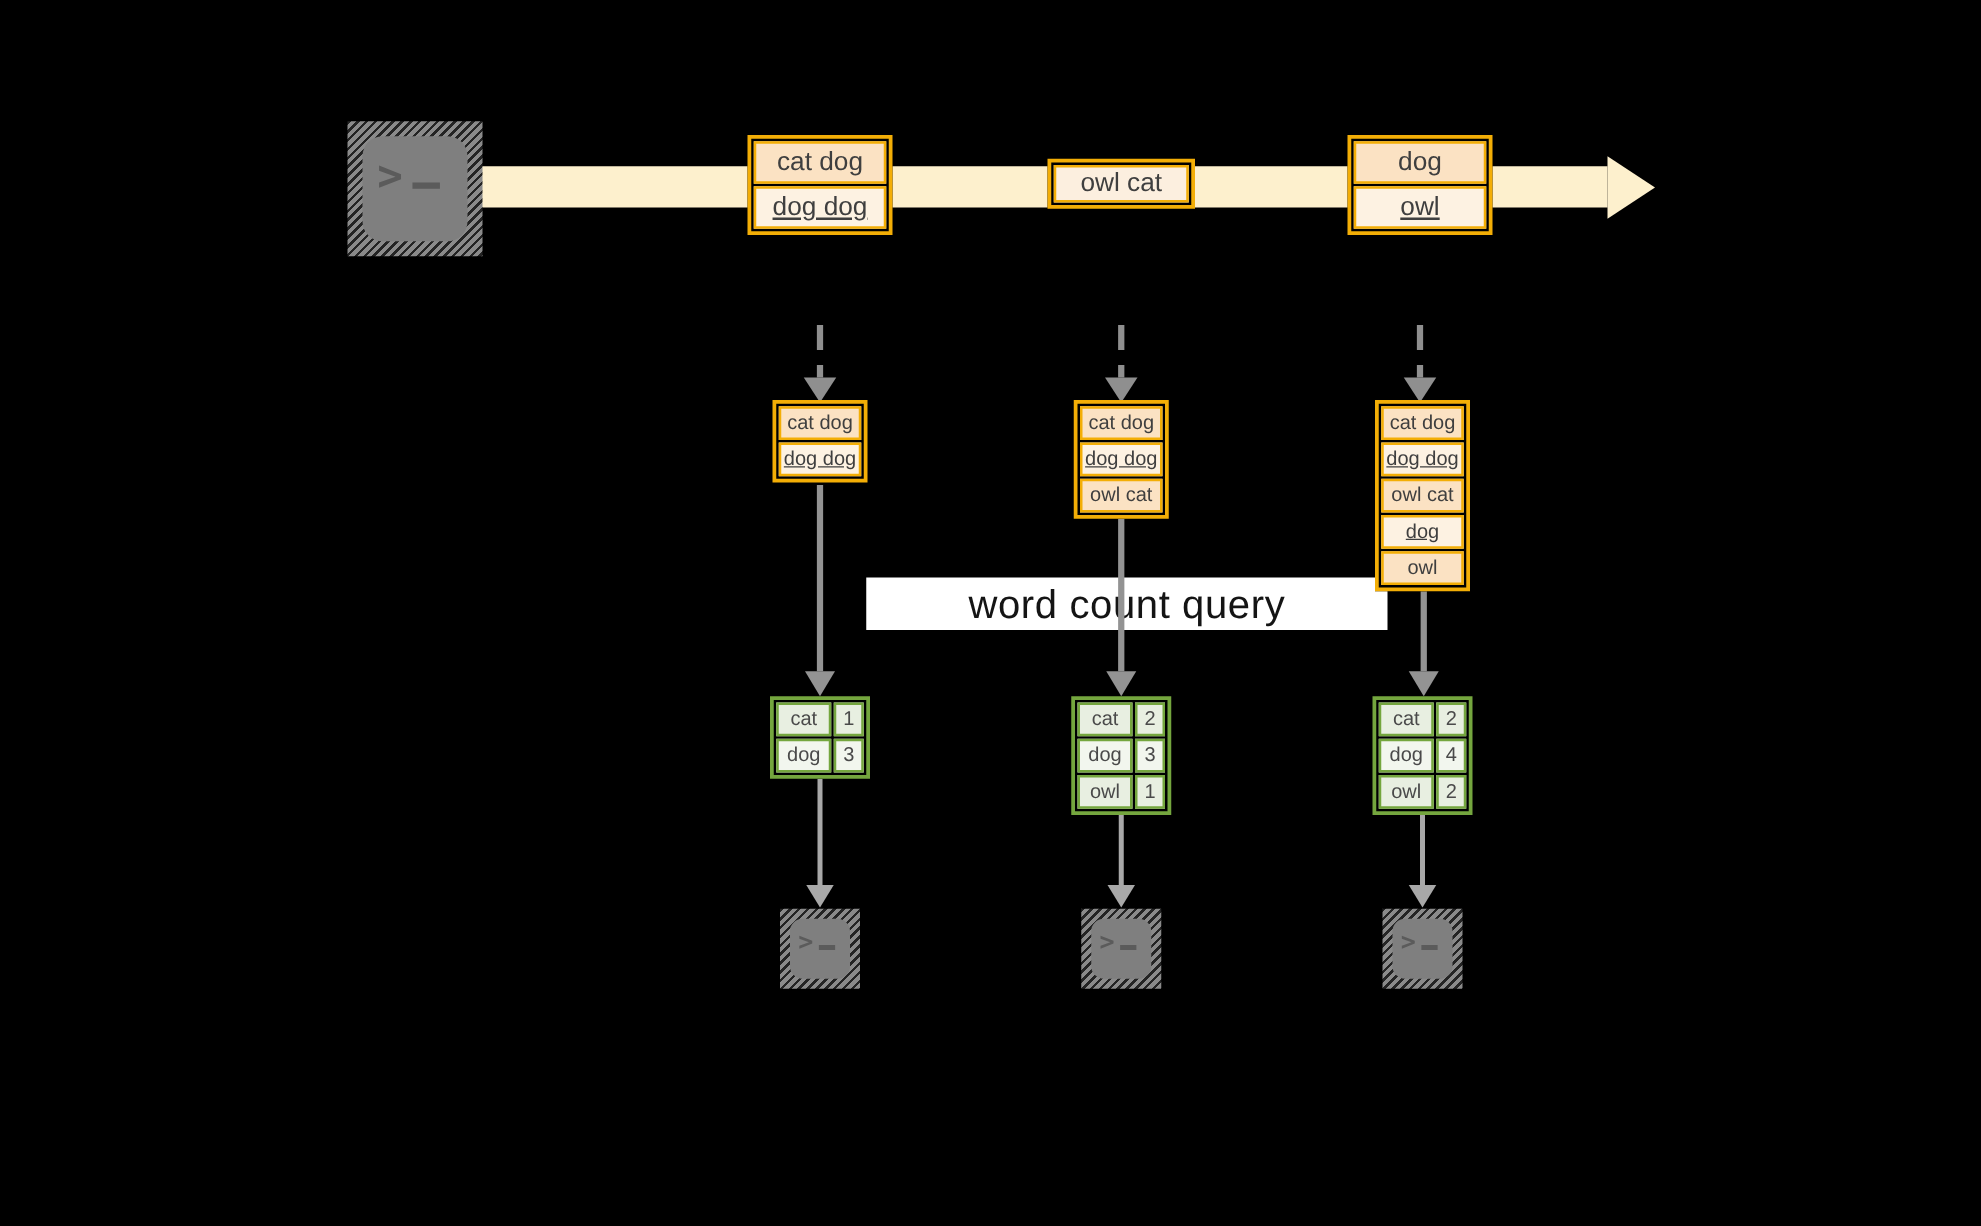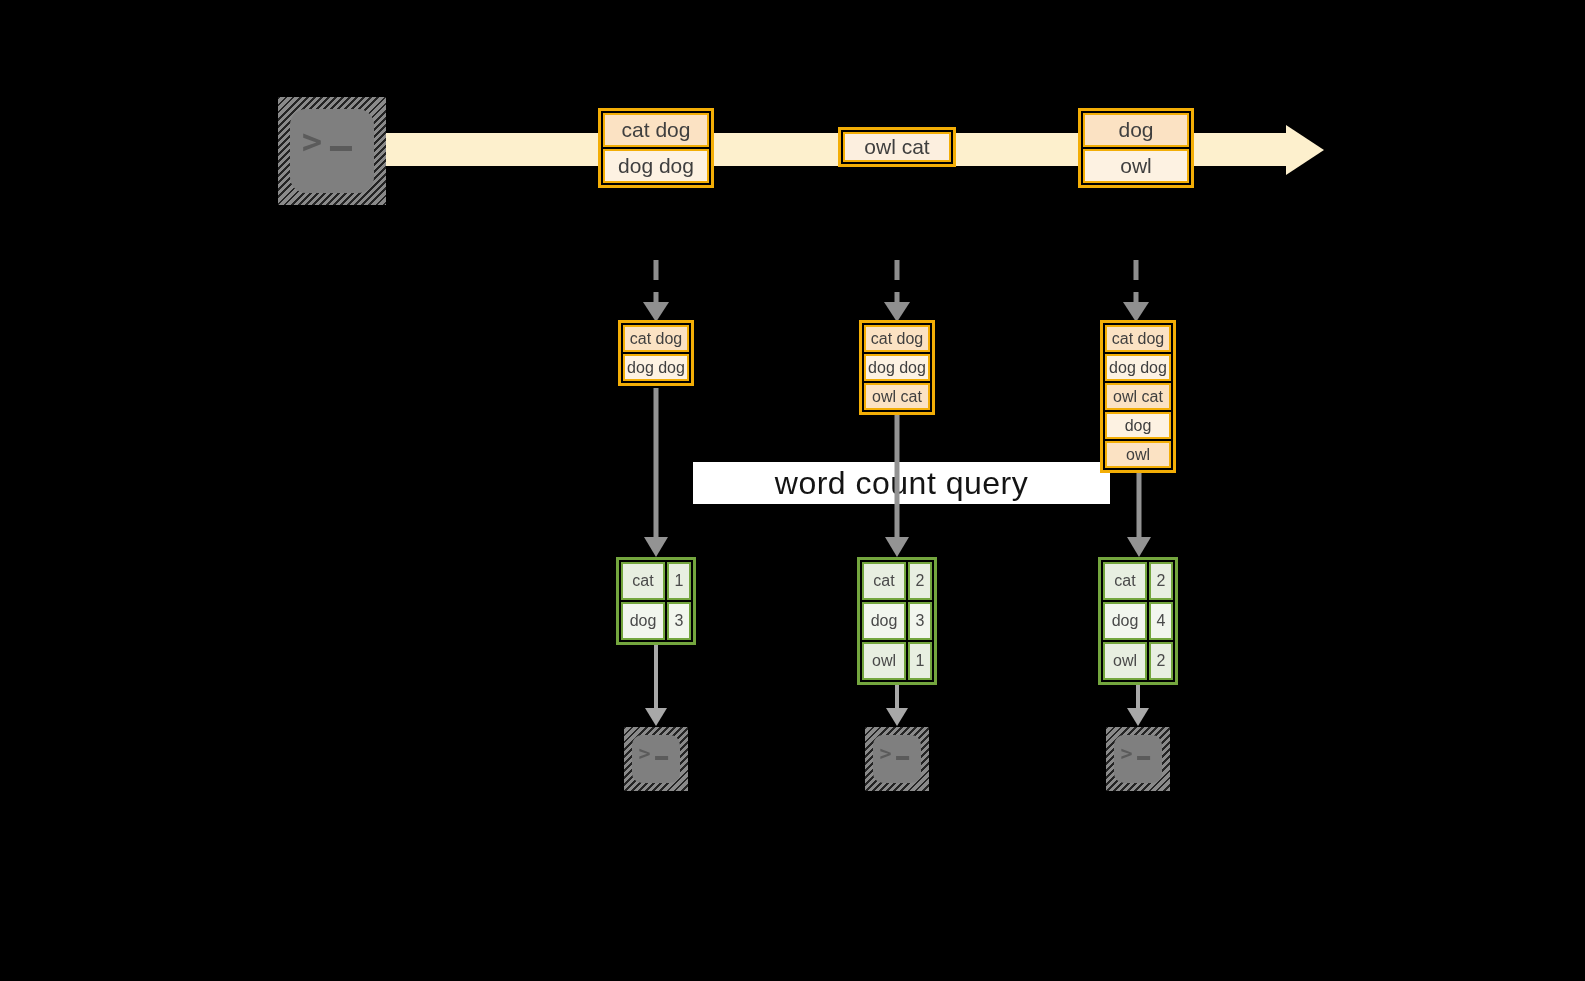--- a/index.html
+++ b/index.html
@@ -14,36 +14,36 @@
   .stream-head { position:absolute; left:1286px; top:125px; width:0; height:0; z-index:1;
                  border-top:25px solid transparent; border-bottom:25px solid transparent;
                  border-left:38px solid #fdf0cd; }
 
   
   .obox { position:absolute; z-index:5; border:3px solid #f3ae06; background:#000;
           padding:2px; display:flex; flex-direction:column; gap:2px; box-sizing:content-box; }
   .ocell { border:2px solid #f3ae06; box-sizing:border-box; display:flex; align-items:center;
            justify-content:center; color:#3f3f3f; }
   .fill-a { background:#fbe2c3;text-align:right; }
-  .fill-b { background:#fdf2e2; }
+  .fill-b { background:#fdf2e2;text-decoration:underline; }
   .fill-m { background:#fcefdf; }
   .sbox .ocell { width:106px; height:34px; font-size:21px; }
   #sb2 .ocell   { width:108px; height:30px; font-size:21px; }
   .abox .ocell { width:66px; height:27px; font-size:16px; }
   #sb1 { left:598px; top:108px; }
   #sb2 { left:838px; top:127px; }
   #sb3 { left:1078px; top:108px; }
   #ab1 { left:618px; top:320px; }
   #ab2 { left:859px; top:320px; }
   #ab3 { left:1100px; top:320px; }
 
   
   .gtable { position:absolute; z-index:5; border:3px solid #74a63e; background:#000;
             padding:2px; display:grid; grid-template-columns:44px 24px; gap:2px; }
-  .gcell { border:2px solid #74a63e; box-sizing:border-box; height:38px; display:flex;
+  .gcell { border:2px solid #74a63e; box-sizing:border-box; height:27px; display:flex;
            align-items:center; justify-content:center; font-size:16px; color:#4a4a4a; }
   .gfill-a { background:#e8efe1; }
   .gfill-b { background:#f2f6ee; }
   #gt1 { left:616px; top:557px; }
   #gt2 { left:857px; top:557px; }
   #gt3 { left:1098px; top:557px; }
 
   
   .query-label { position:absolute; left:693px; top:462px; width:417px; height:42px;
                  background:#ffffff; z-index:3; display:flex; align-items:center;

